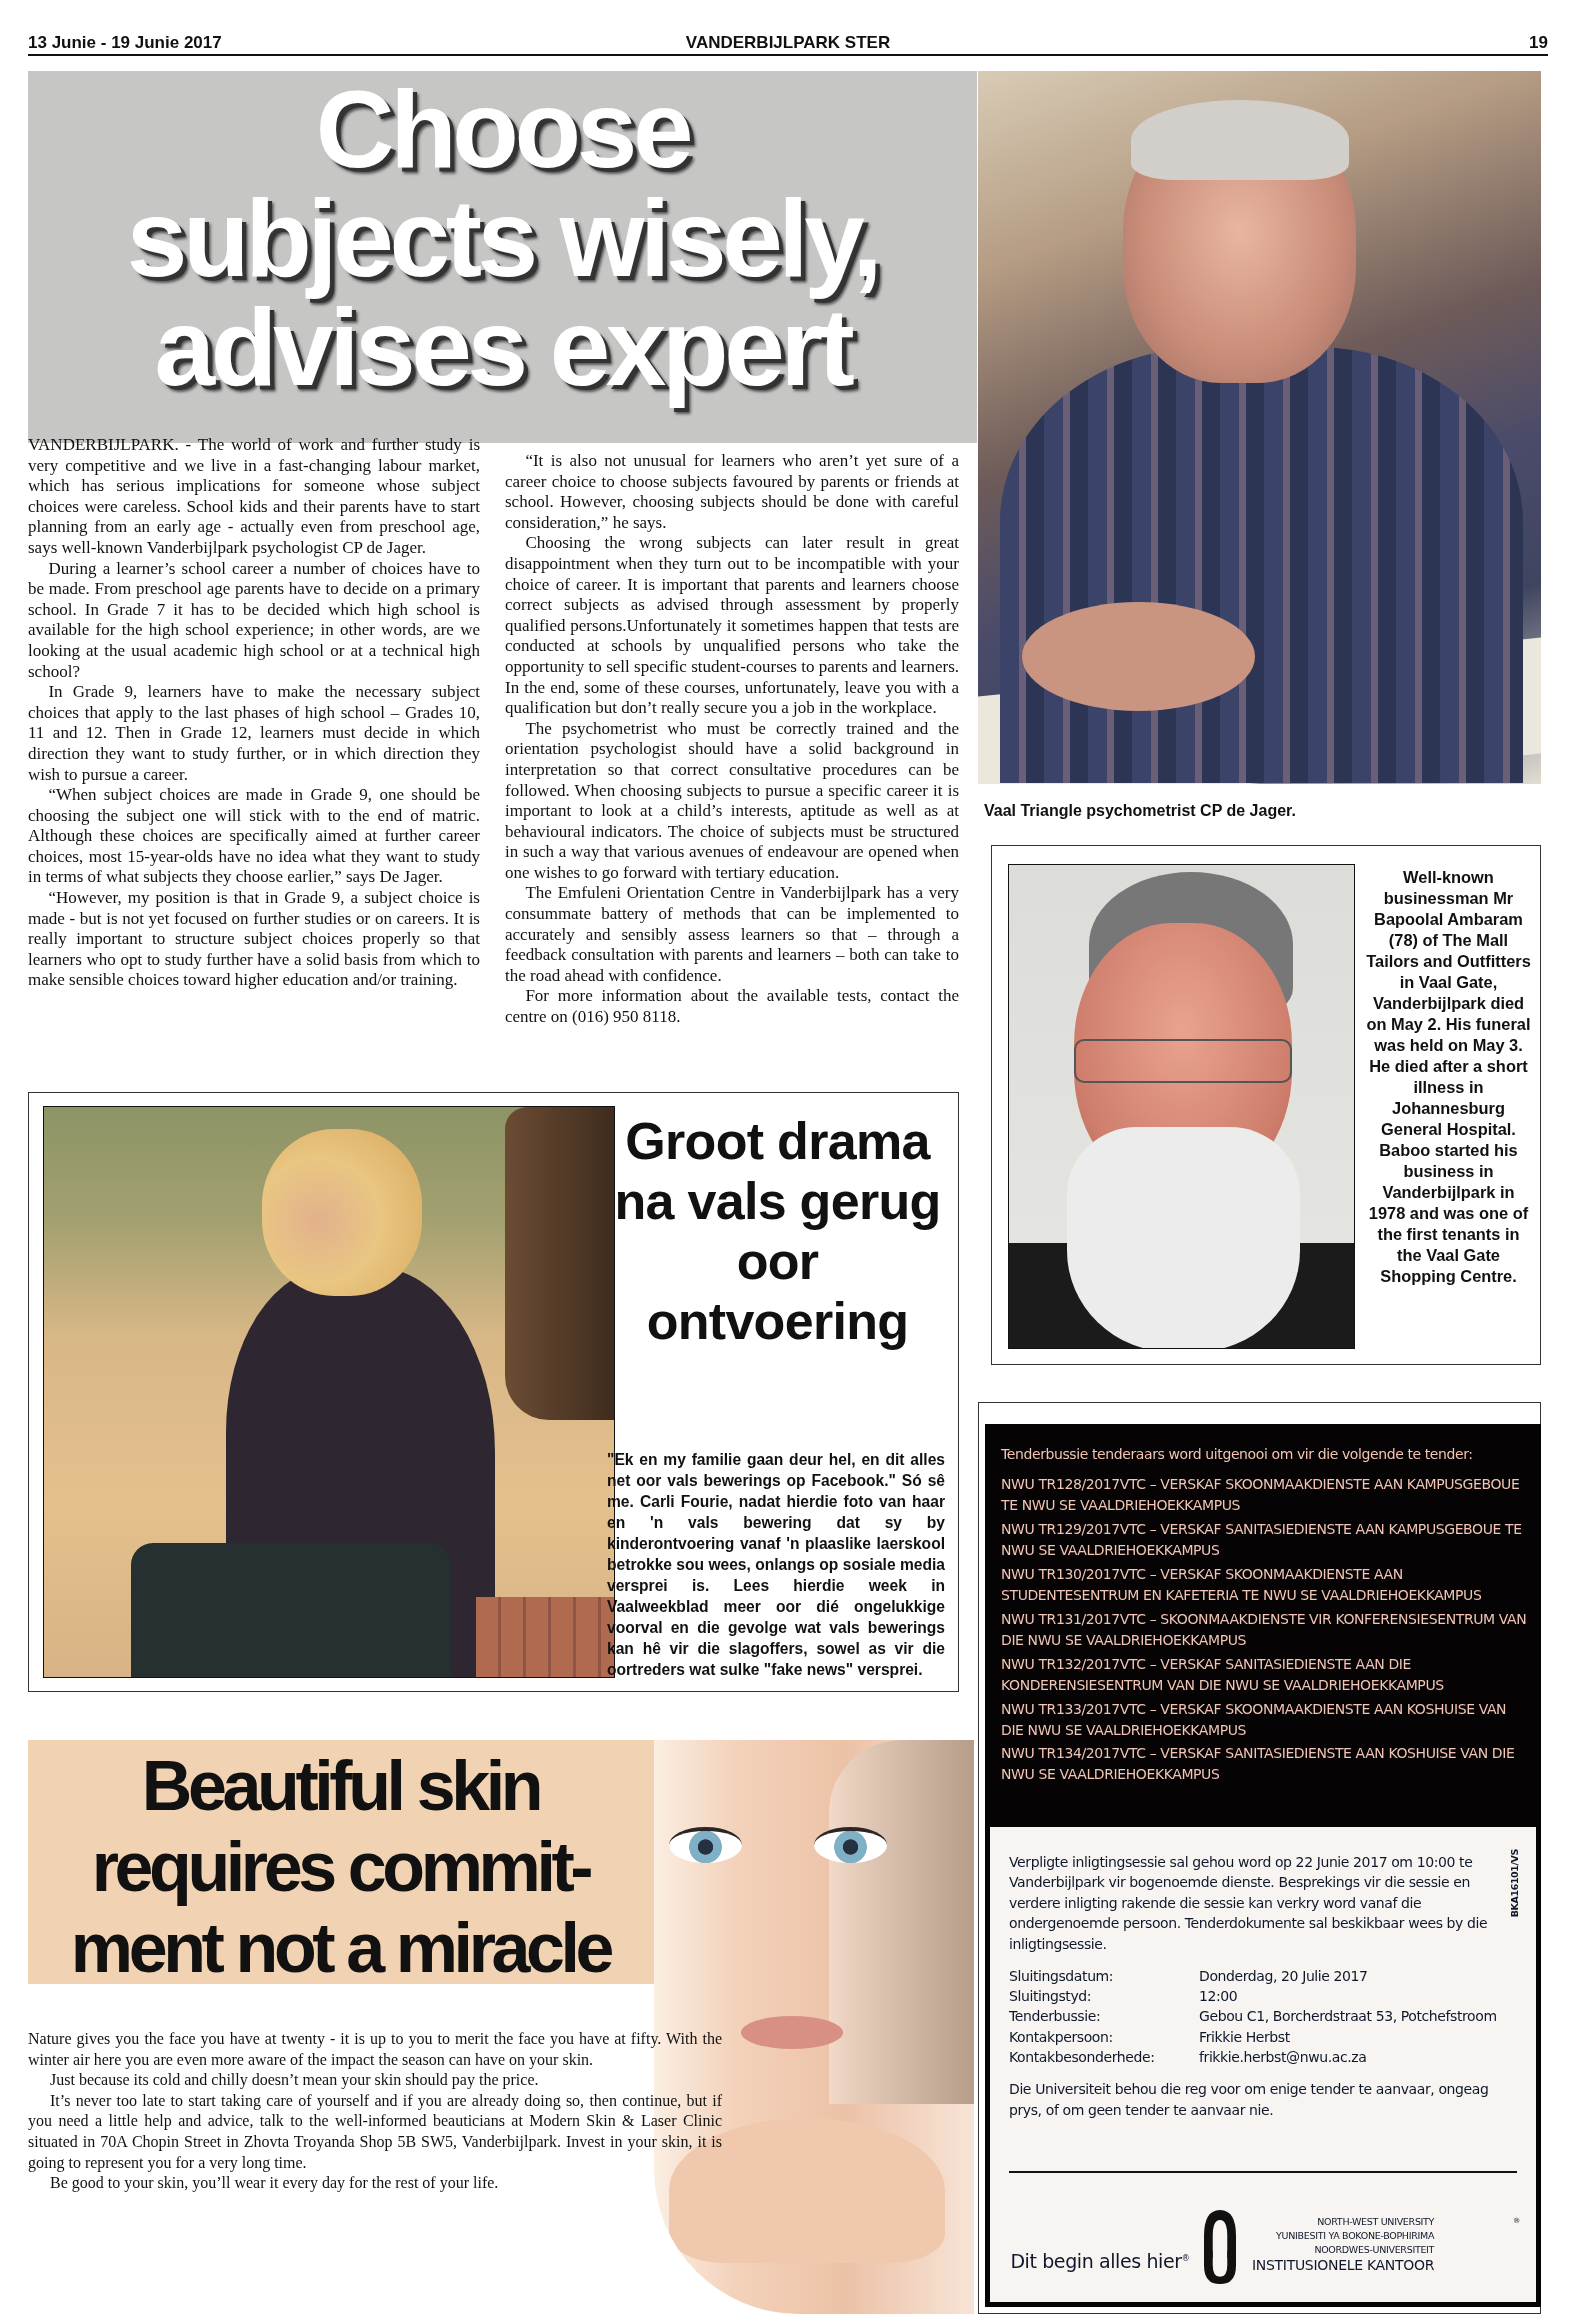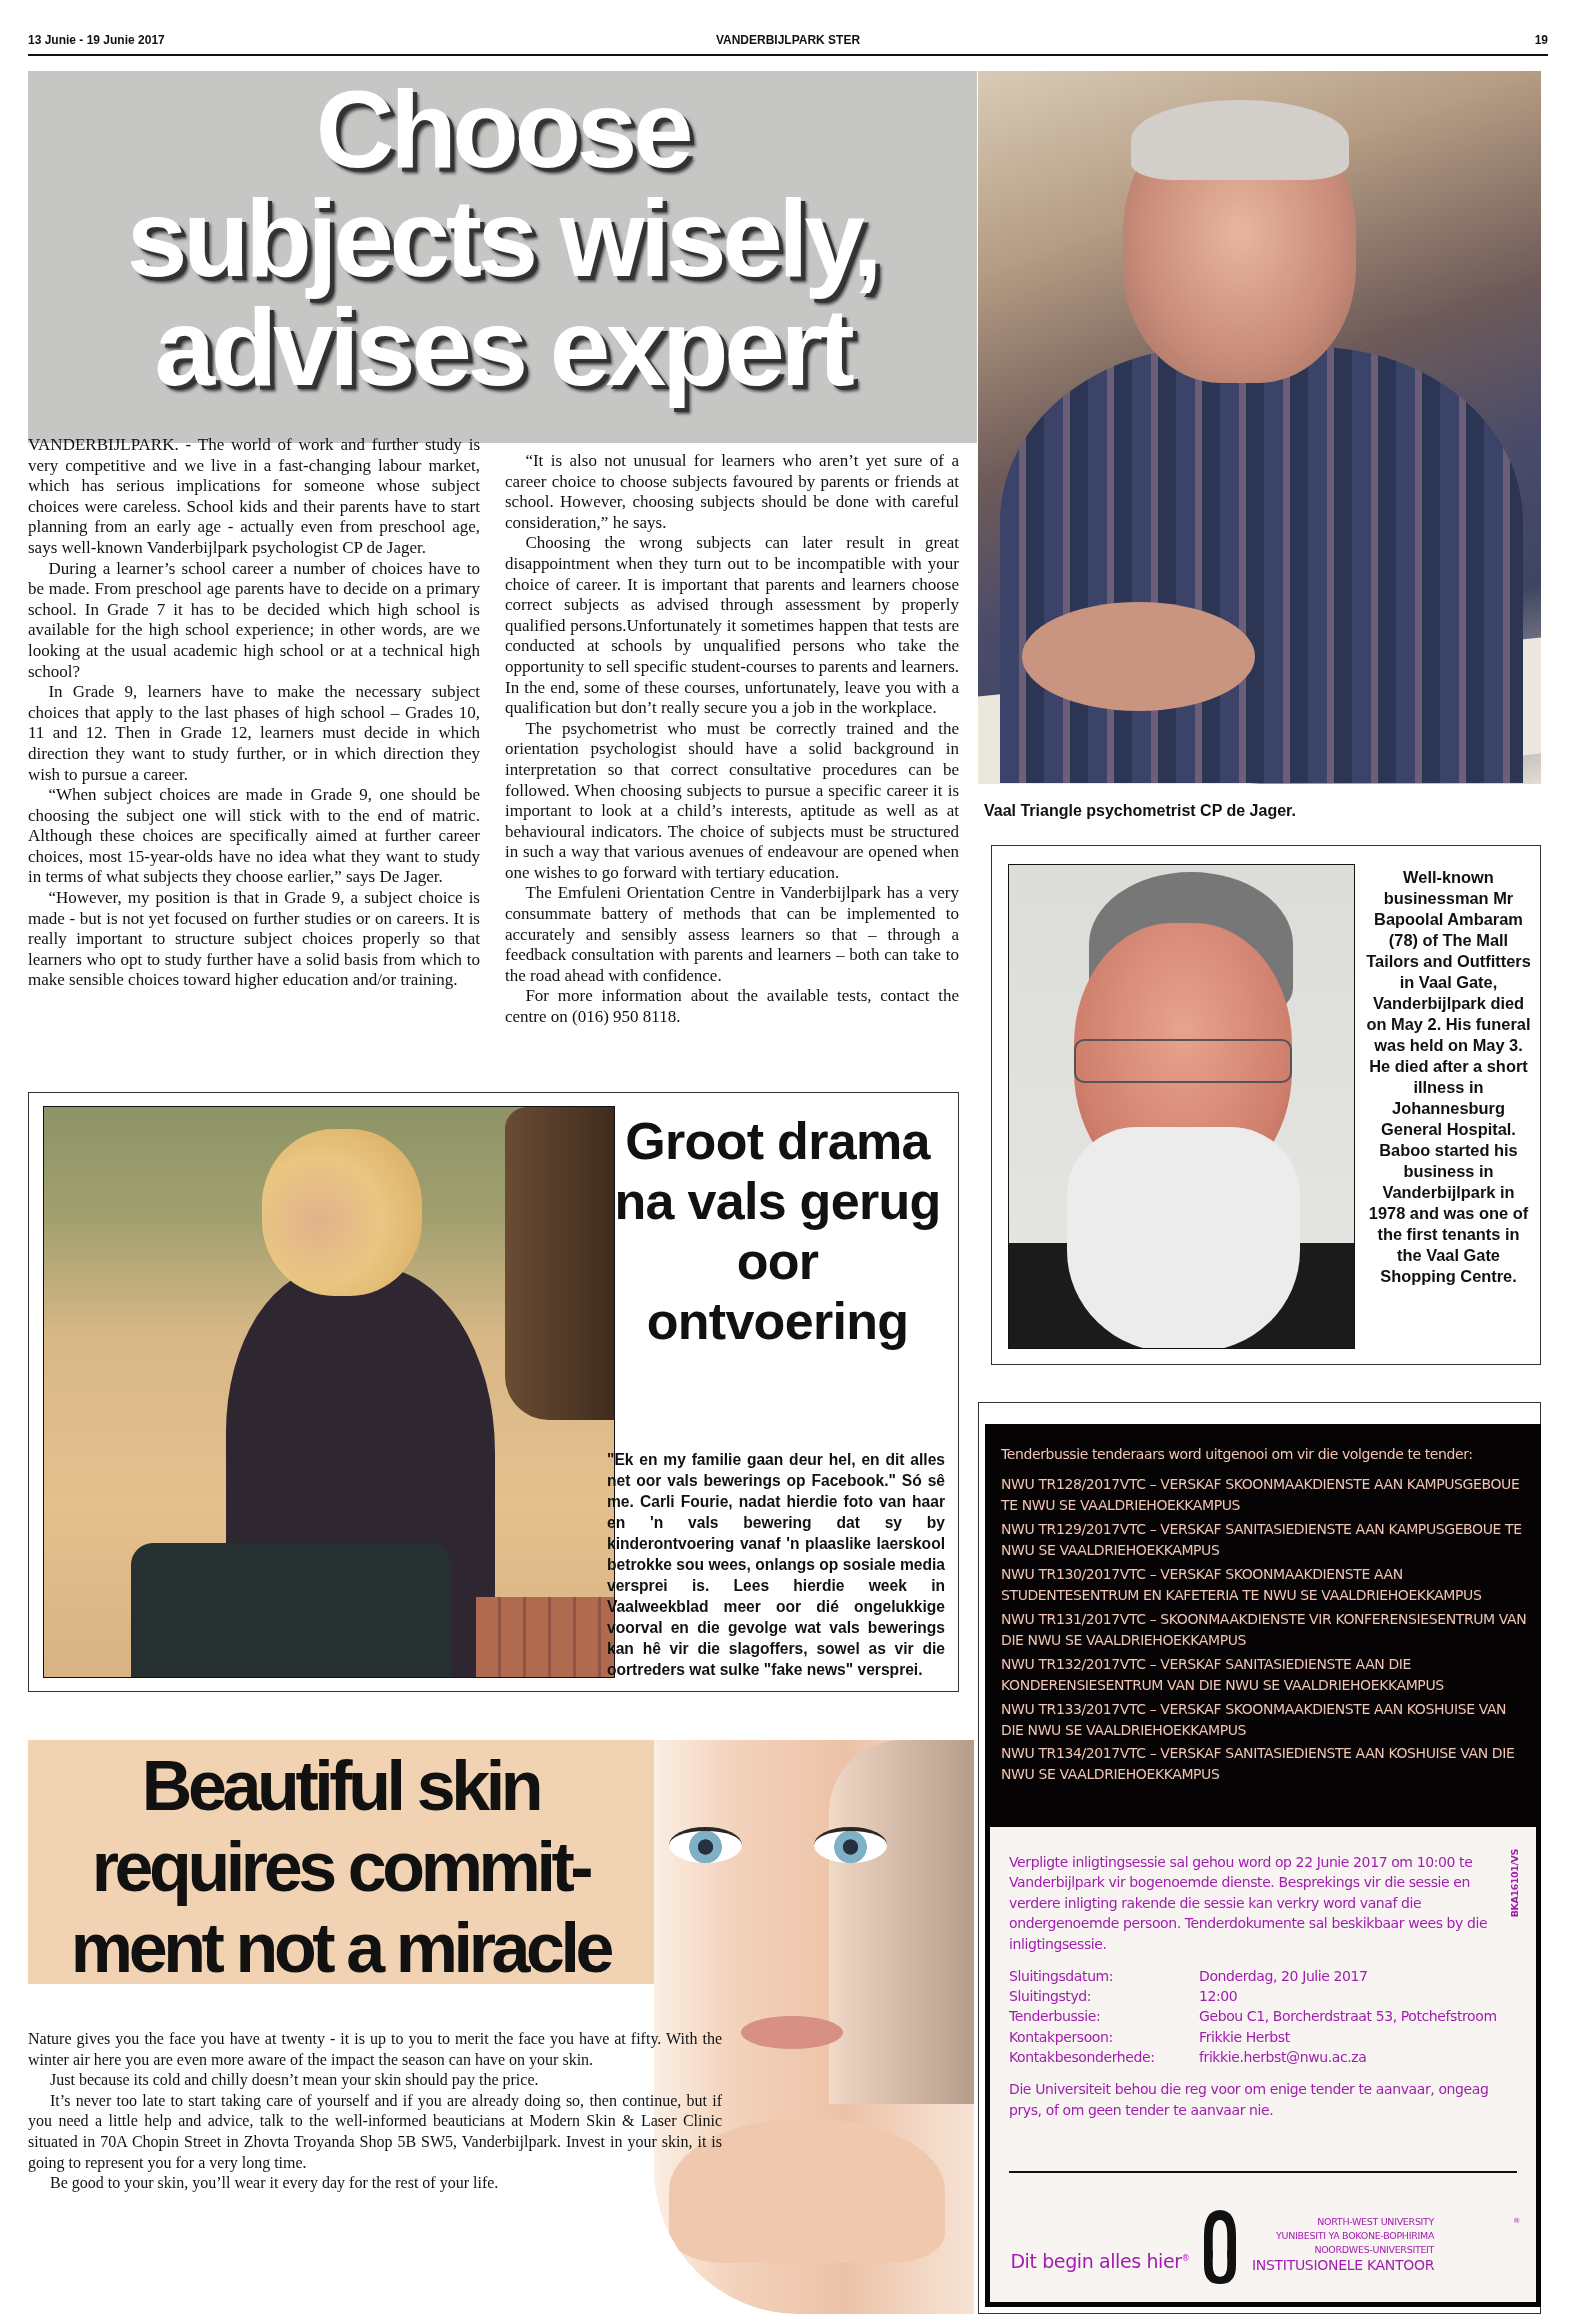--- a/index.html
+++ b/index.html
@@ -2,21 +2,21 @@
 <html style="font-size:11.6px"><head>
 <meta charset="utf-8">
 <style>
   * { box-sizing: border-box; margin: 0; padding: 0; }
   html, body { width: 1574px; height: 2319px; background: #ffffff; overflow: hidden; }
   body { position: relative; font-family: "Liberation Serif", serif; color: #111; }
 
   
   .running-head { position: absolute; left: 28px; top: 33px; width: 1520px; height: 23px;
     border-bottom: 2.2px solid #111; font-family: "Liberation Sans", sans-serif; font-weight: bold;
-    font-size: 12px; }
+    font-size: 17px; }
   .running-head .date { position: absolute; left: 0; top: 0; }
   .running-head .paper { position: absolute; left: 0; right: 0; top: 0; text-align: center; }
   .running-head .page { position: absolute; right: 0; top: 0; }
 
   
   .headline-box { position: absolute; left: 28px; top: 71px; width: 949px; height: 372px; background: #c6c6c4; }
   .headline-box h1 { position: absolute; left: 0; right: 0; top: 4.4px; text-align: center;
     font-family: "Liberation Sans", sans-serif; font-weight: bold; color: #ffffff;
     font-size: 109px; line-height: 109px; letter-spacing: -4.4px;
     text-shadow: 4.4px 4.4px 0 #333, 5.8px 5.8px 2.9px #555; }
@@ -88,21 +88,21 @@
   .skin-body p.first { text-indent: 0; }
 
   
   .tender-frame { position: absolute; left: 978px; top: 1402px; width: 563px; height: 912px; border: 1.5px solid #333; background: #fff; }
   .tender-dark { position: absolute; left: 985px; top: 1424px; width: 556px; height: 404px; background: #050303; color: #f2c5b4;
     font-family: "DejaVu Sans", sans-serif; font-size: 14px; line-height: 21px; padding: 20.4px 14.5px 0 16px; letter-spacing: -0.4px; }
   .tender-dark .intro { margin-bottom: 8.7px; font-size: 14px; }
   .tender-dark .item { margin-bottom: 2.9px; text-transform: uppercase; }
   .tender-light { position: absolute; left: 985px; top: 1827px; width: 556px; height: 480px; background: #f7f4f2;
     border-left: 5.8px solid #050303; border-right: 5.8px solid #050303; border-bottom: 5.8px solid #050303;
-    font-family: "DejaVu Sans", sans-serif; color: #a21caf; font-size: 14px; line-height: 20.4px; padding: 25px 36px 0 19px; letter-spacing: -0.4px; }
+    font-family: "DejaVu Sans", sans-serif; color: #0f172a; font-size: 14px; line-height: 20.4px; padding: 25px 36px 0 19px; letter-spacing: -0.4px; }
   .tender-light .notice { margin-bottom: 11.6px; }
   .tender-light .row { display: flex; }
   .tender-light .row .lbl { width: 190px; flex: none; }
   .tender-light .disclaimer { margin-top: 11.6px; }
   .tender-light .rule { position: absolute; left: 19px; right: 19px; top: 344px; height: 2.2px; background: #111; }
   .tender-light .slogan { position: absolute; left: 20.4px; top: 422px; font-size: 19px; }
   .tender-light .slogan sup { font-size: 8px; }
   .tender-light .code { position: absolute; right: 10.2px; top: 22px; writing-mode: vertical-rl; transform: rotate(180deg); font-size: 9.5px; font-weight: bold; }
   .nwu-logo { position: absolute; left: 211px; top: 380px; width: 38px; height: 80px; }
   .nwu-names { position: absolute; left: 262px; top: 388px; font-size: 9.5px; line-height: 14px; letter-spacing: -0.3px; text-align: right; }

